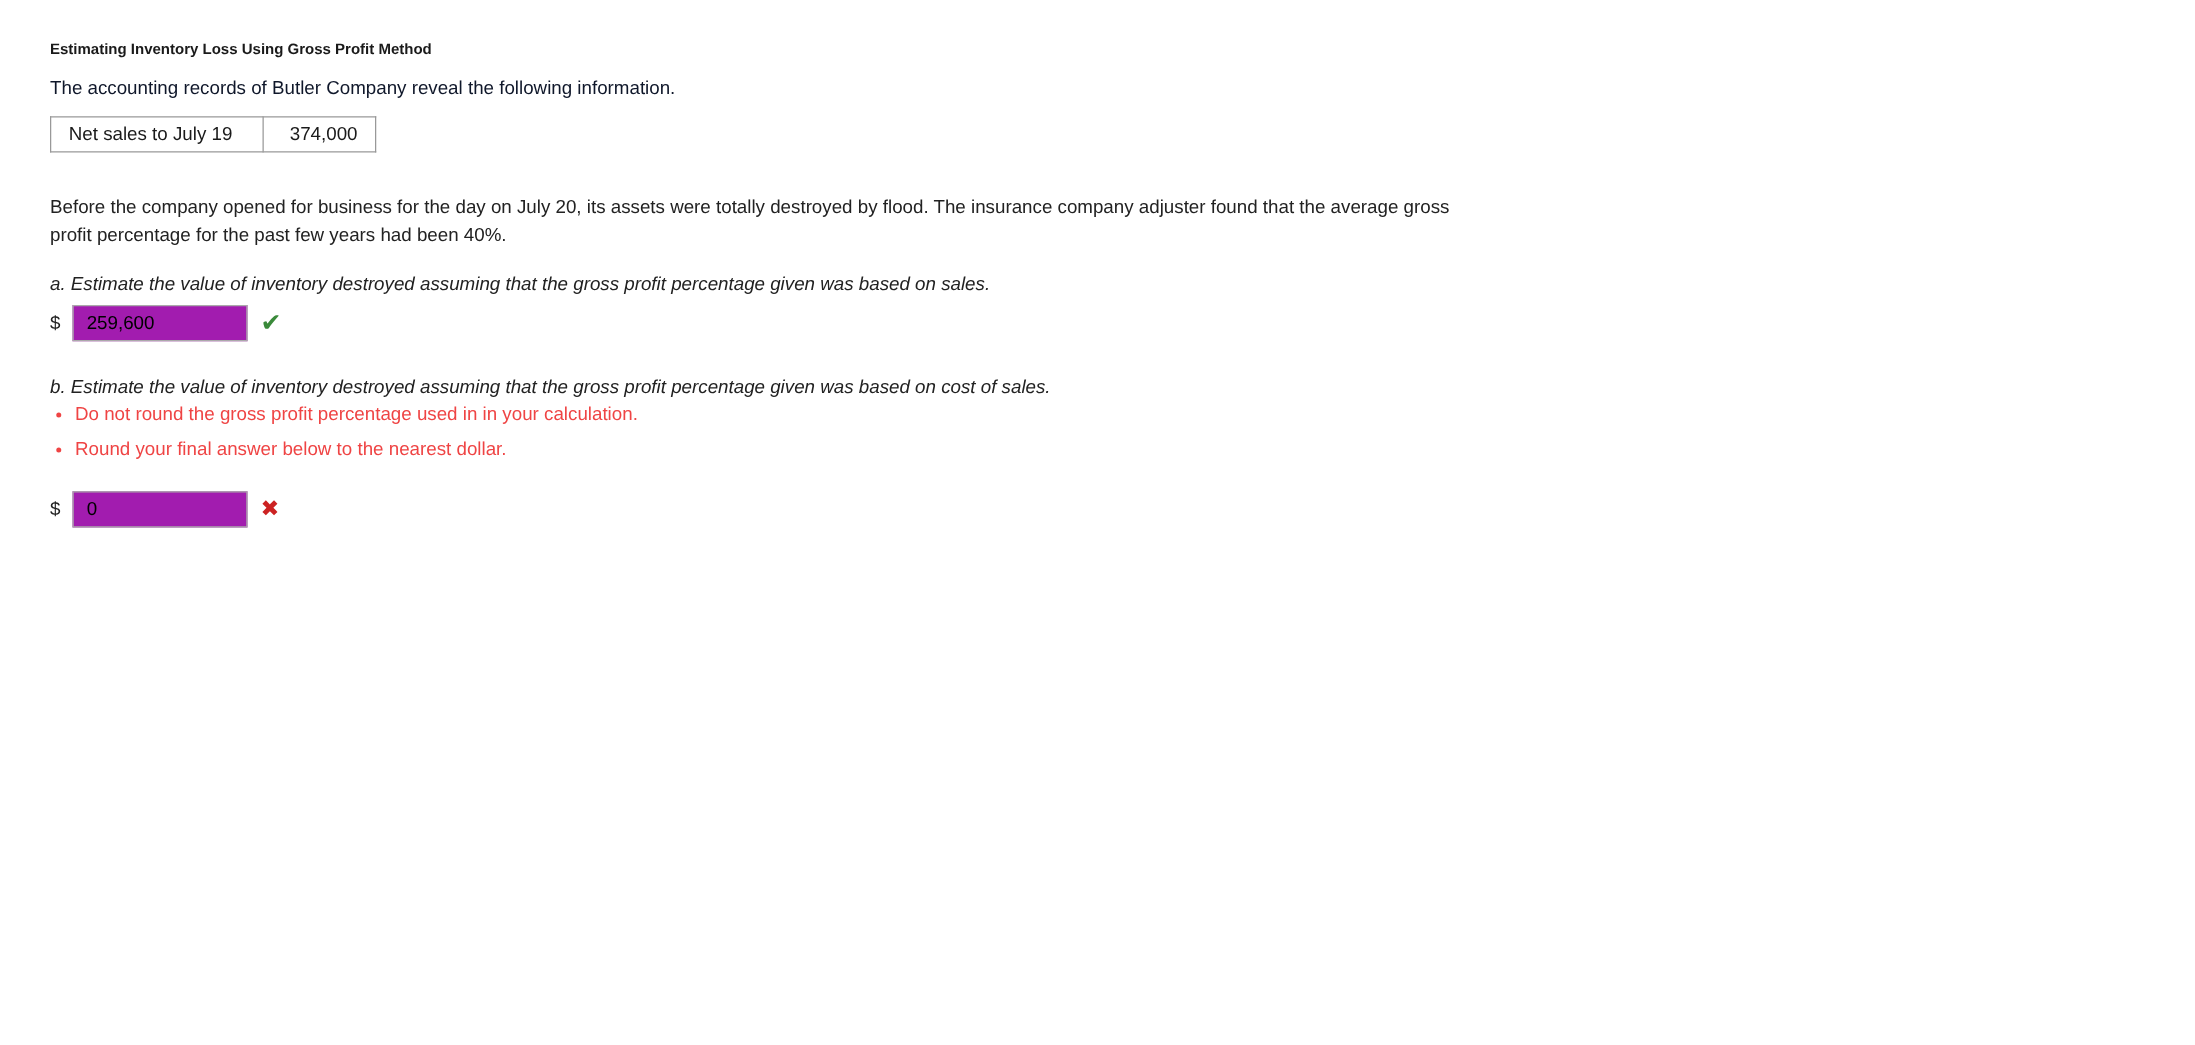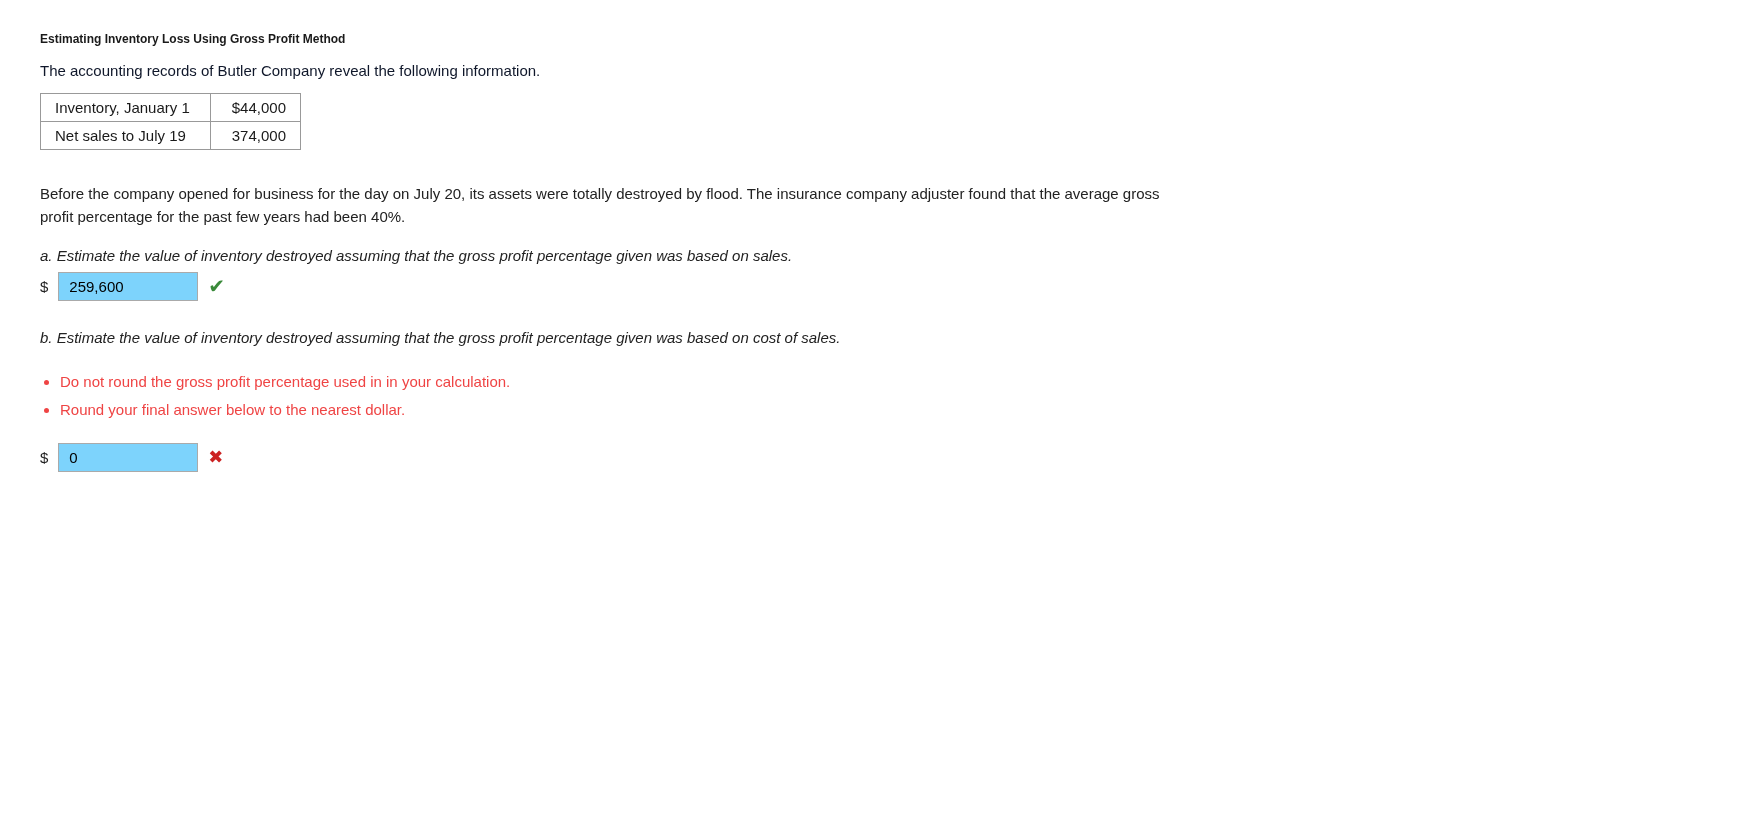--- a/index.html
+++ b/index.html
@@ -81,21 +81,21 @@
       font-size: 15px;
       color: #222;
     }
 
     .answer-input {
       border: 1px solid #aaa;
       padding: 5px 10px;
       font-size: 15px;
       font-family: Arial, sans-serif;
       width: 140px;
-      background: #7dd3fc;
+      background: #a21caf;
     }
 
     .check-icon {
       color: #3a8a3a;
       font-size: 20px;
     }
 
     .cross-icon {
       color: #cc2222;
       font-size: 18px;
@@ -108,36 +108,32 @@
       margin-left: 20px;
       line-height: 1.9;
       color: #ef4444;
     }
 
     .bullet-list li {
       list-style-type: disc;
     }
 
     .section-gap {
-      margin-bottom: 22px;
+      margin-bottom: 0;
     }
   </style>
 </head>
 <body>
 
 <h1 class="main-title">Estimating Inventory Loss Using Gross Profit Method</h1>
 
 <p class="intro-text">The accounting records of Butler Company reveal the following information.</p>
 
 <table class="data-table">
   <tbody id="table-body">
-      <tr>
-        <td>Inventory, January 1</td>
-        <td>$44,000</td>
-      </tr>
       <tr>
         <td>Net sales to July 19</td>
         <td>374,000</td>
       </tr>
     </tbody>
 </table>
 
 <p class="paragraph-text">Before the company opened for business for the day on July 20, its assets were totally destroyed by flood. The insurance company adjuster found that the average gross profit percentage for the past few years had been 40%.</p>
 
 <p class="question-label">a. Estimate the value of inventory destroyed assuming that the gross profit percentage given was based on sales.</p>

